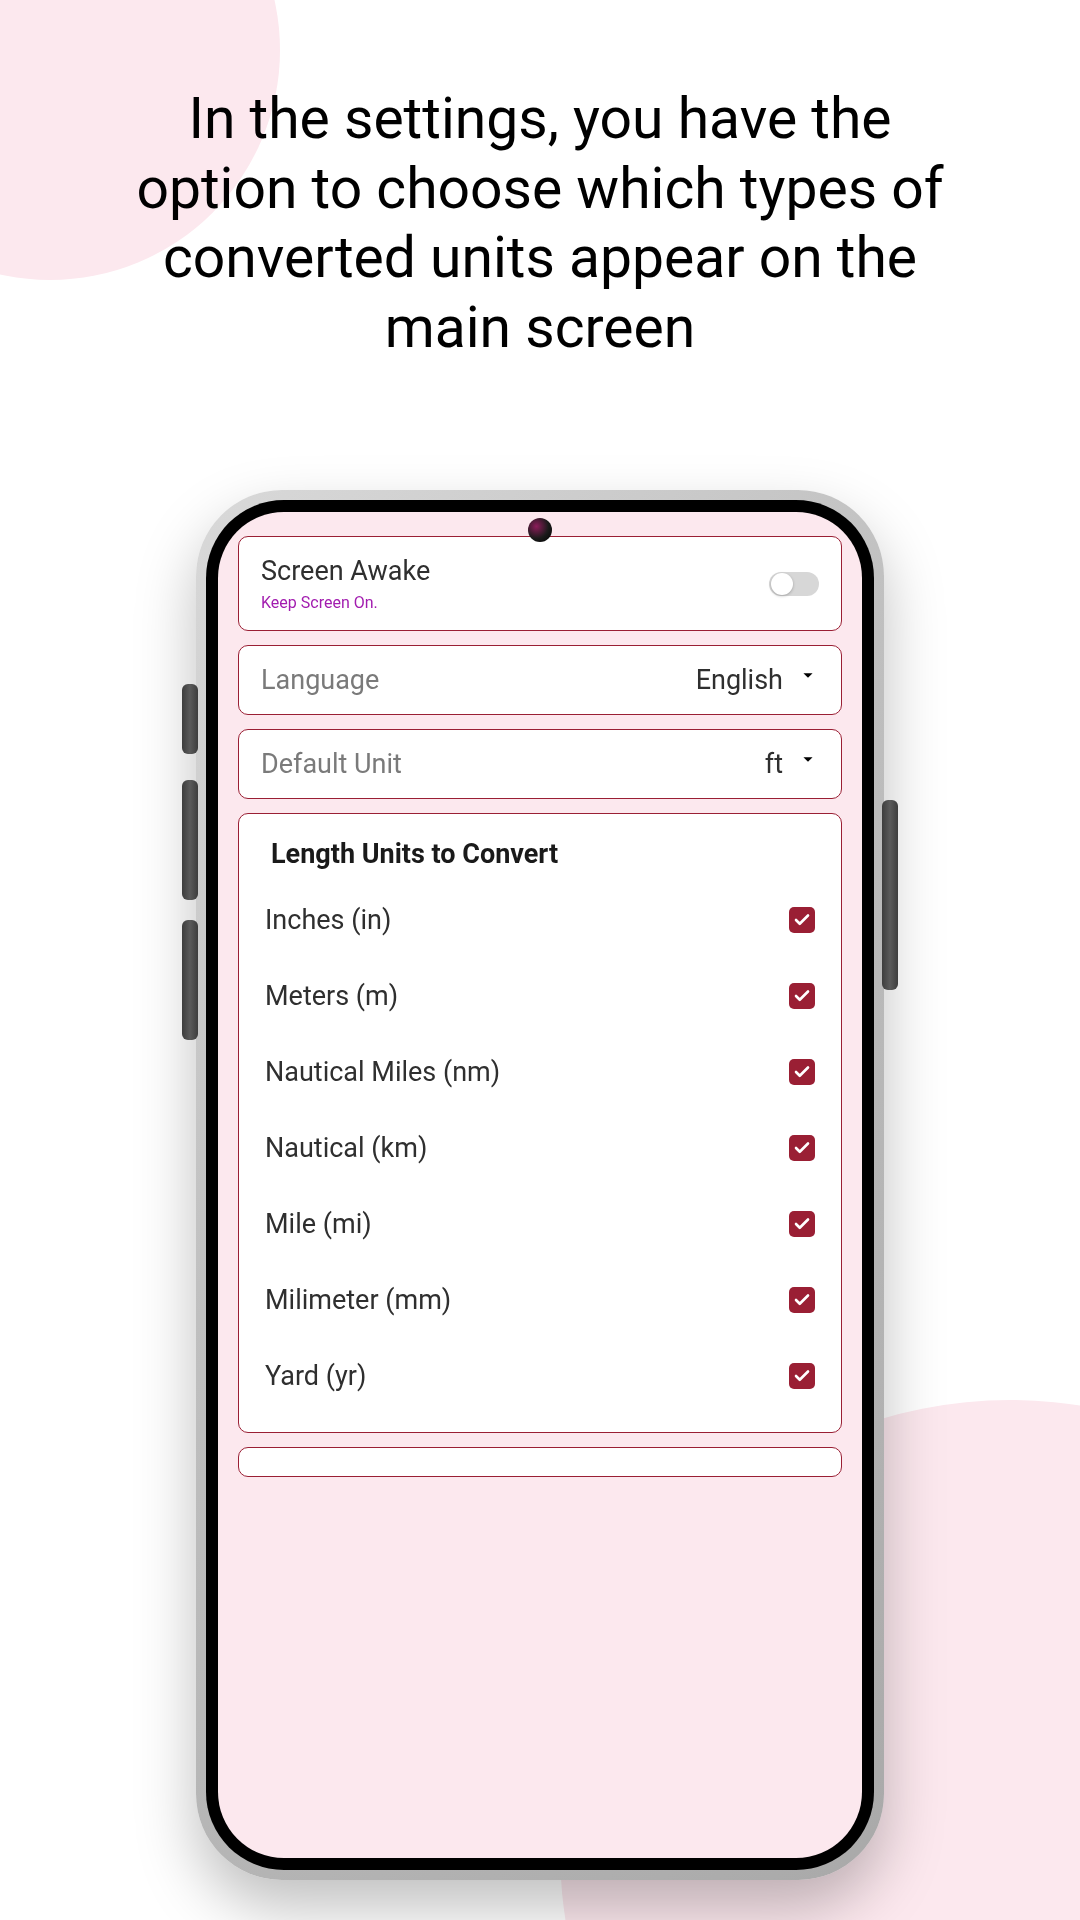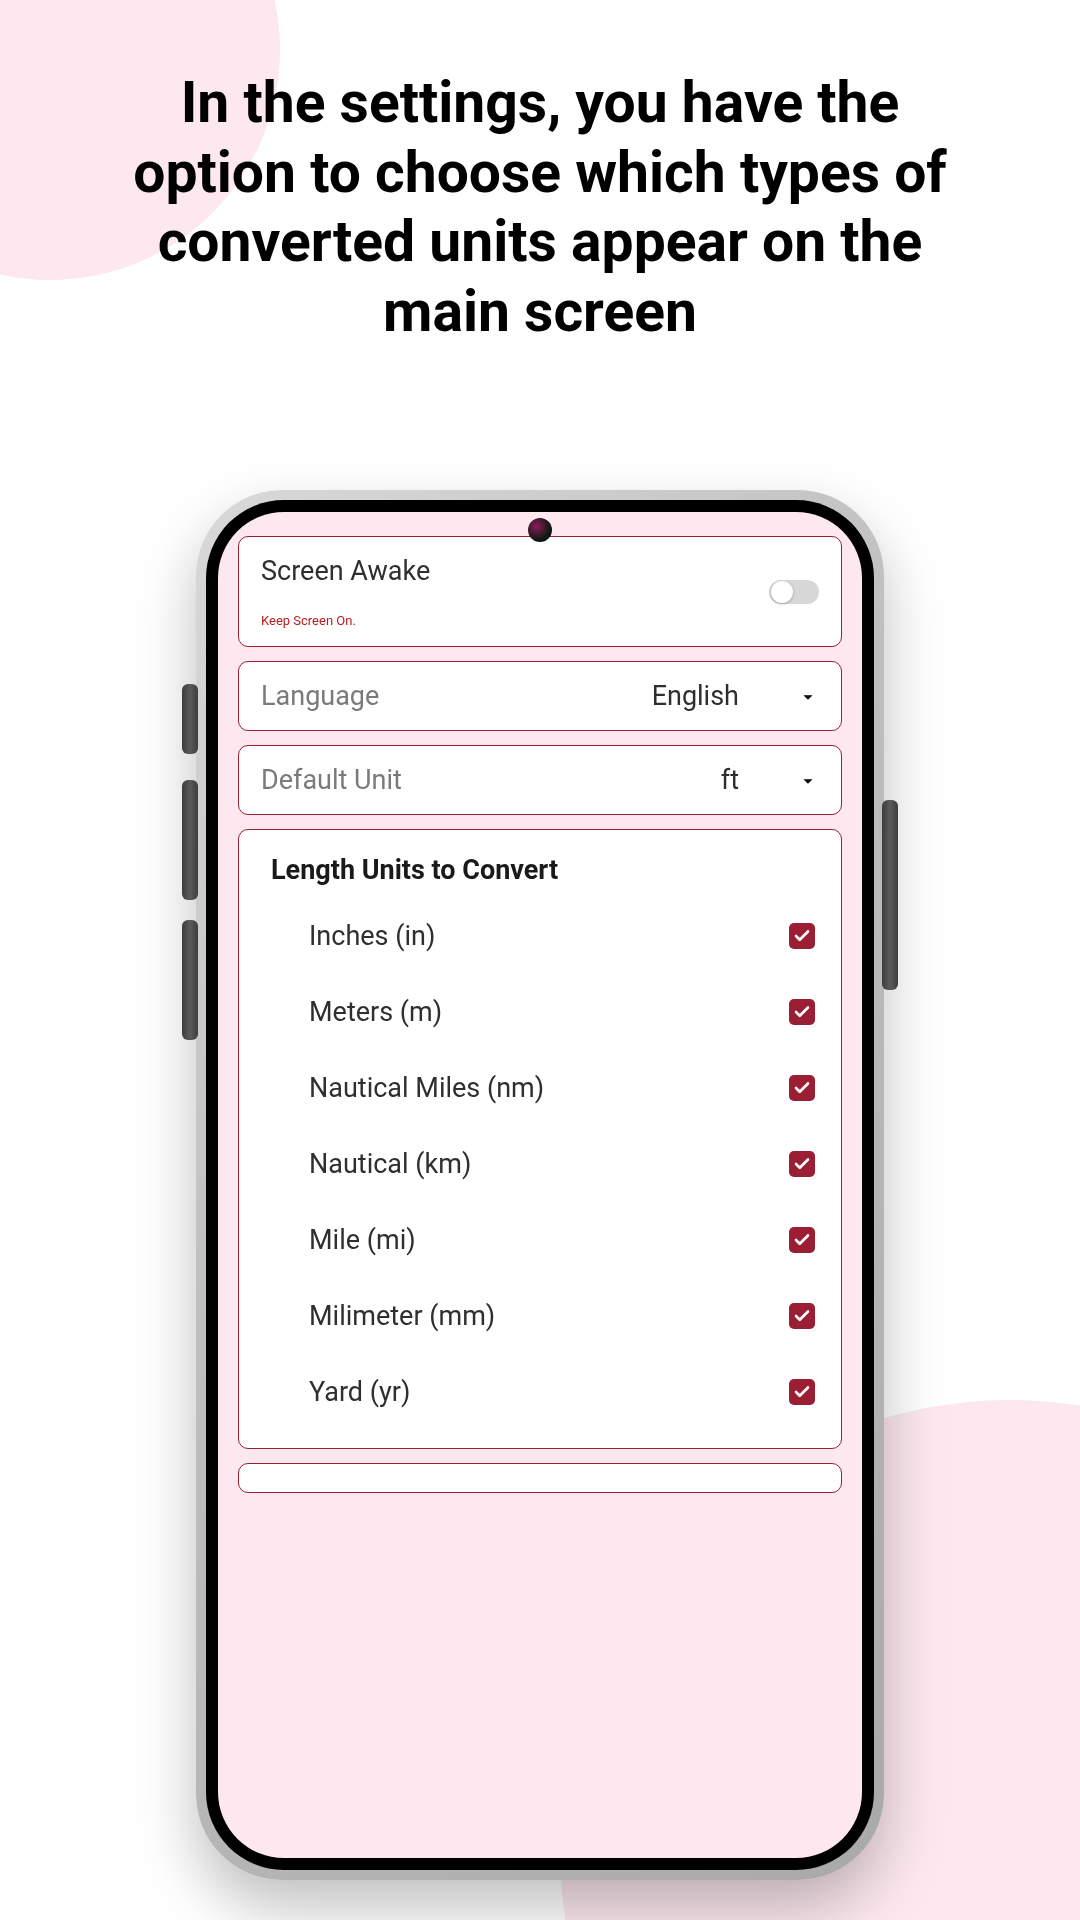--- a/index.html
+++ b/index.html
@@ -24,29 +24,29 @@
     position: absolute;
     bottom: -380px;
     right: -380px;
     width: 900px;
     height: 900px;
     background: #fce8ee;
     border-radius: 50%;
   }
   .headline {
     position: absolute;
-    top: 68px;
+    top: 84px;
     left: 50%;
     transform: translateX(-50%);
     width: 820px;
     text-align: center;
     font-size: 57px;
     line-height: 1.22;
     color: #000;
-    font-weight: 700;
+    font-weight: 400;
   }
   .phone {
     position: absolute;
     top: 490px;
     left: 50%;
     transform: translateX(-50%);
     width: 688px;
     height: 1390px;
     border-radius: 86px;
     background: linear-gradient(135deg,#d9d9d9 0%,#bfbfbf 40%,#a9a9a9 100%);
@@ -114,21 +114,21 @@
     border: 1.5px solid #9a1f34;
     border-radius: 10px;
     padding: 18px 22px;
   }
   .row {
     display: flex;
     justify-content: space-between;
     align-items: center;
   }
   .setting-title { font-size: 27px; color:#2f2f2f; }
-  .setting-sub { font-size: 13px; color:#b91c1c; margin-top: 26px; }
+  .setting-sub { font-size: 16px; color:#a21caf; margin-top: 6px; }
   .label-muted { font-size: 27px; color:#7a7a7a;text-align:center; }
   .value-text { font-size: 27px; color:#2f2f2f; margin-right: 10px; }
   .toggle {
     width: 50px;
     height: 24px;
     background: #d7d7d7;
     border-radius: 12px;
     position: relative;
   }
   .toggle-knob {
@@ -148,31 +148,31 @@
     color:#1a1a1a;
     padding: 6px 10px 12px;
   }
   .unit-list { display:flex; flex-direction:column; }
   .unit-row {
     display:flex;
     justify-content:space-between;
     align-items:center;
     padding: 22px 4px;
   }
-  .unit-label { font-size: 27px; color:#2f2f2f;margin-left:44px; }
+  .unit-label { font-size: 27px; color:#2f2f2f; }
   .checkbox {
     width: 26px;
     height: 26px;
     background:#9a1f34;
     border-radius: 5px;
     display:flex;
     align-items:center;
     justify-content:center;
   }
-  .dropdown-value { display:flex; align-items:flex-end;gap:44px; }
+  .dropdown-value { display:flex; align-items:flex-start; }
 </style>
 </head>
 <body>
 
 <div class="blob-top"></div>
 <div class="blob-bottom"></div>
 
 <div class="headline">In the settings, you have the option to choose which types of converted units appear on the main screen</div>
 
 <div class="phone">

